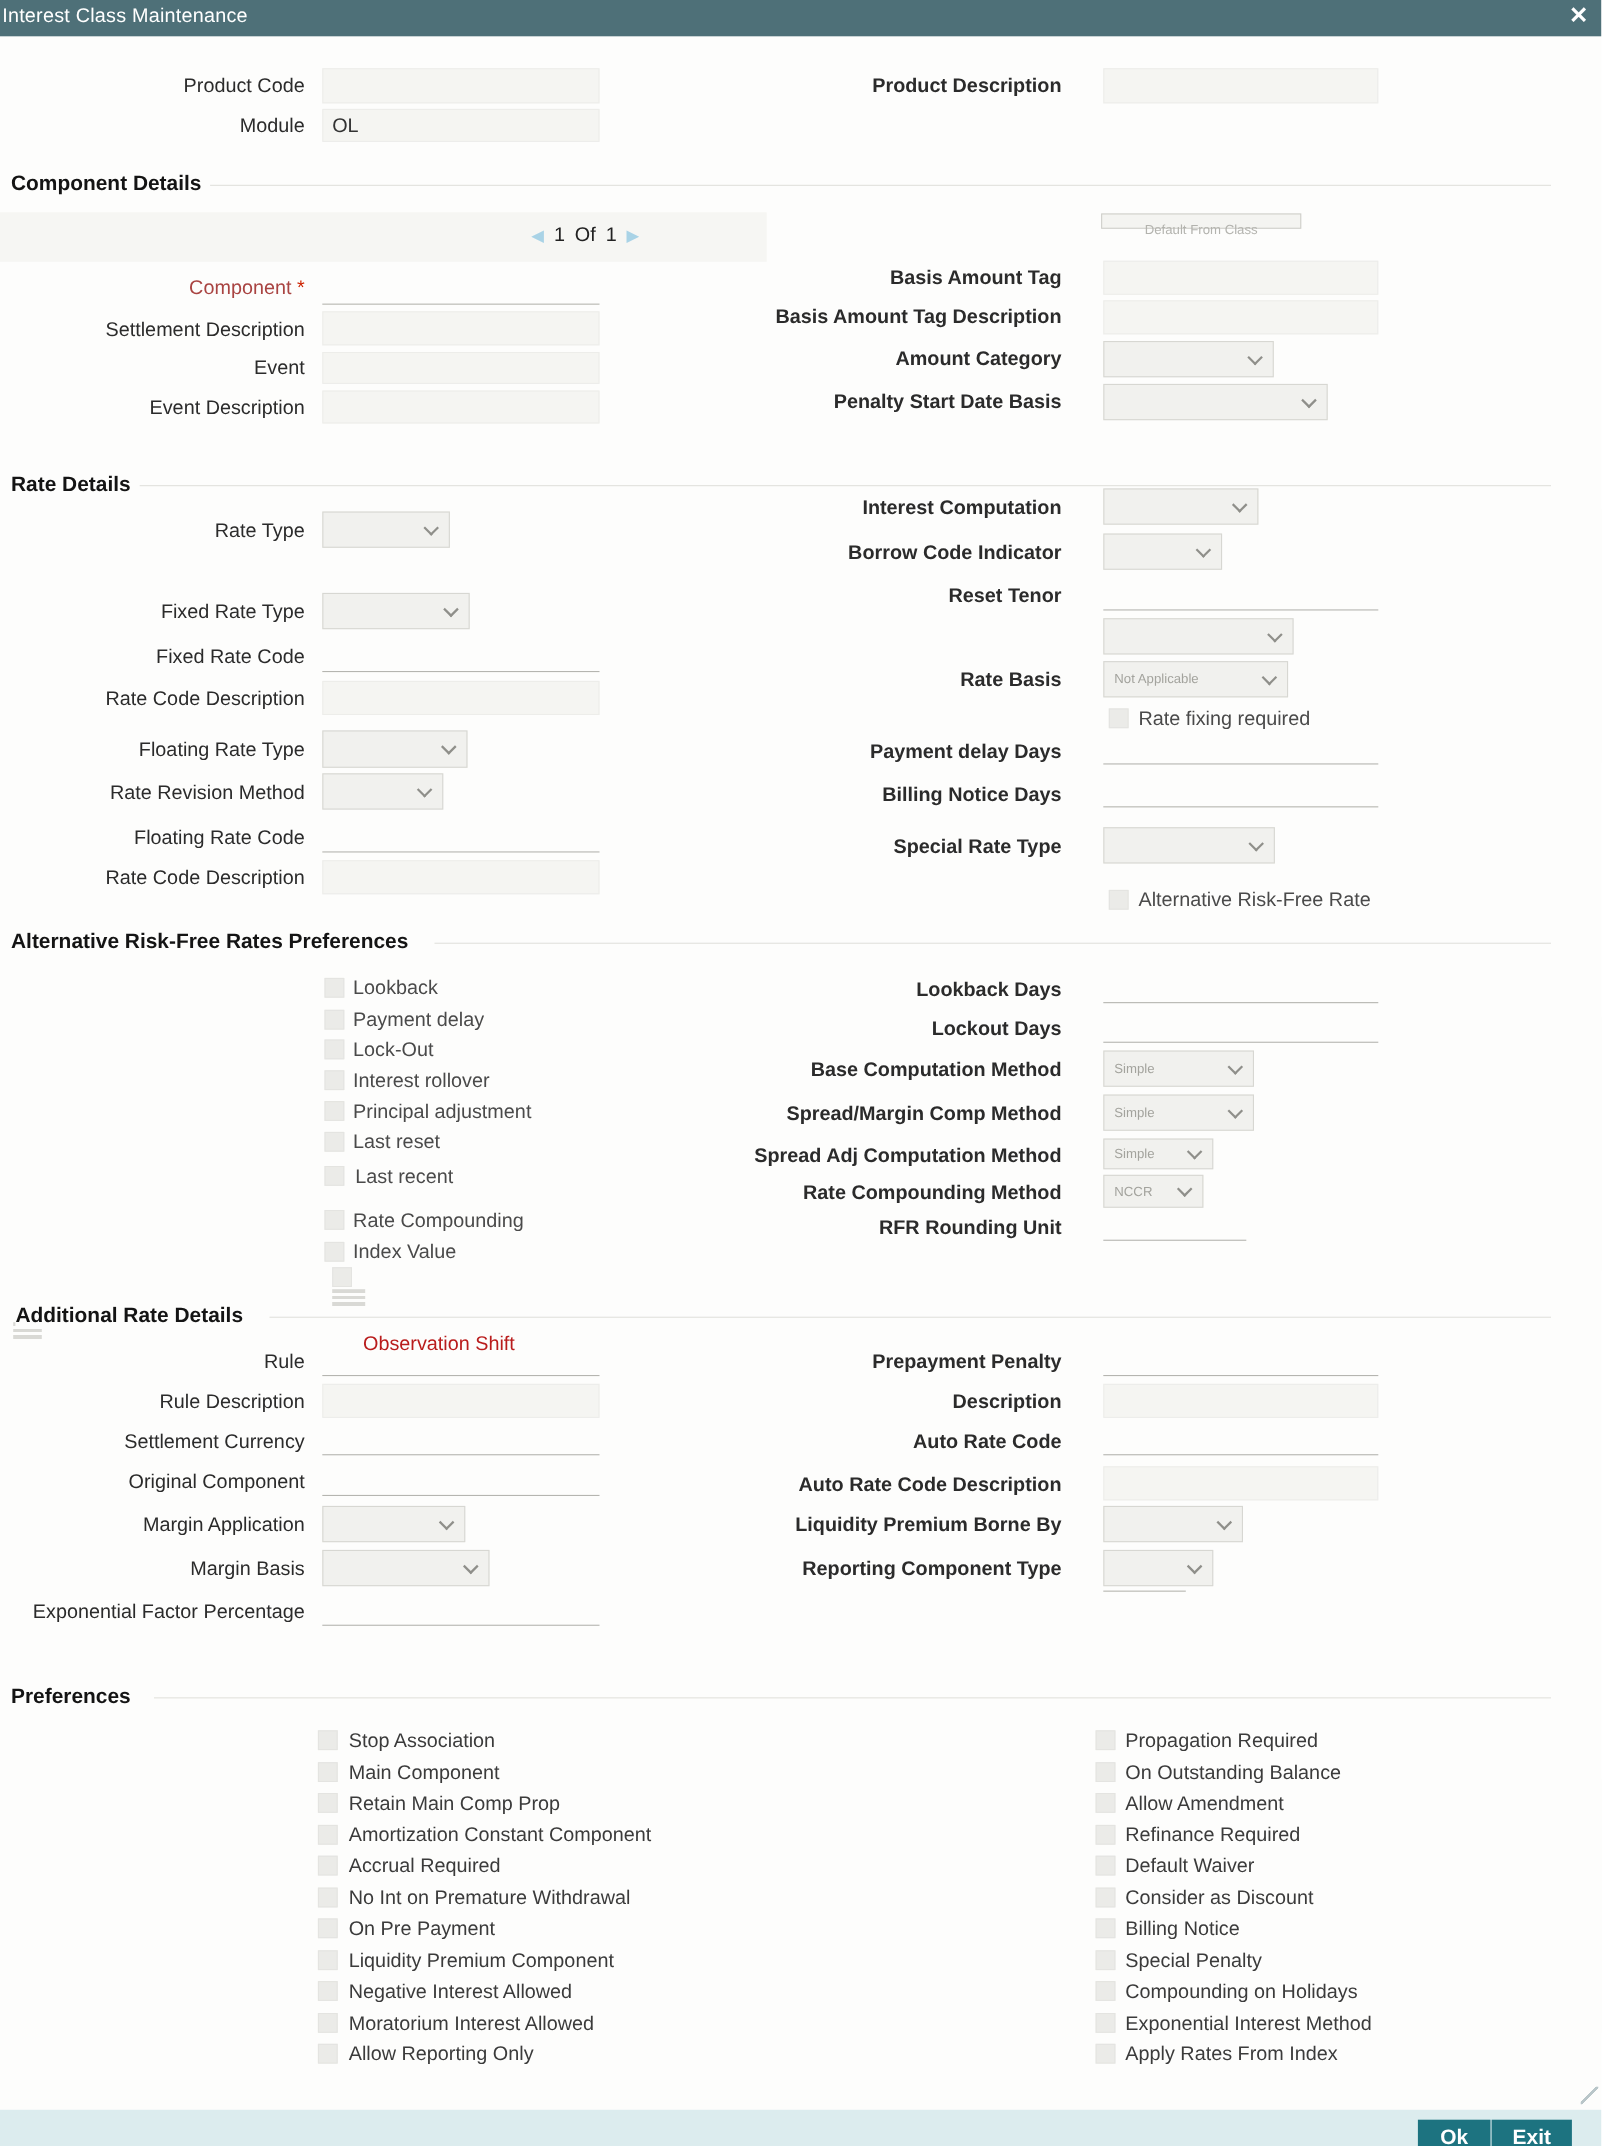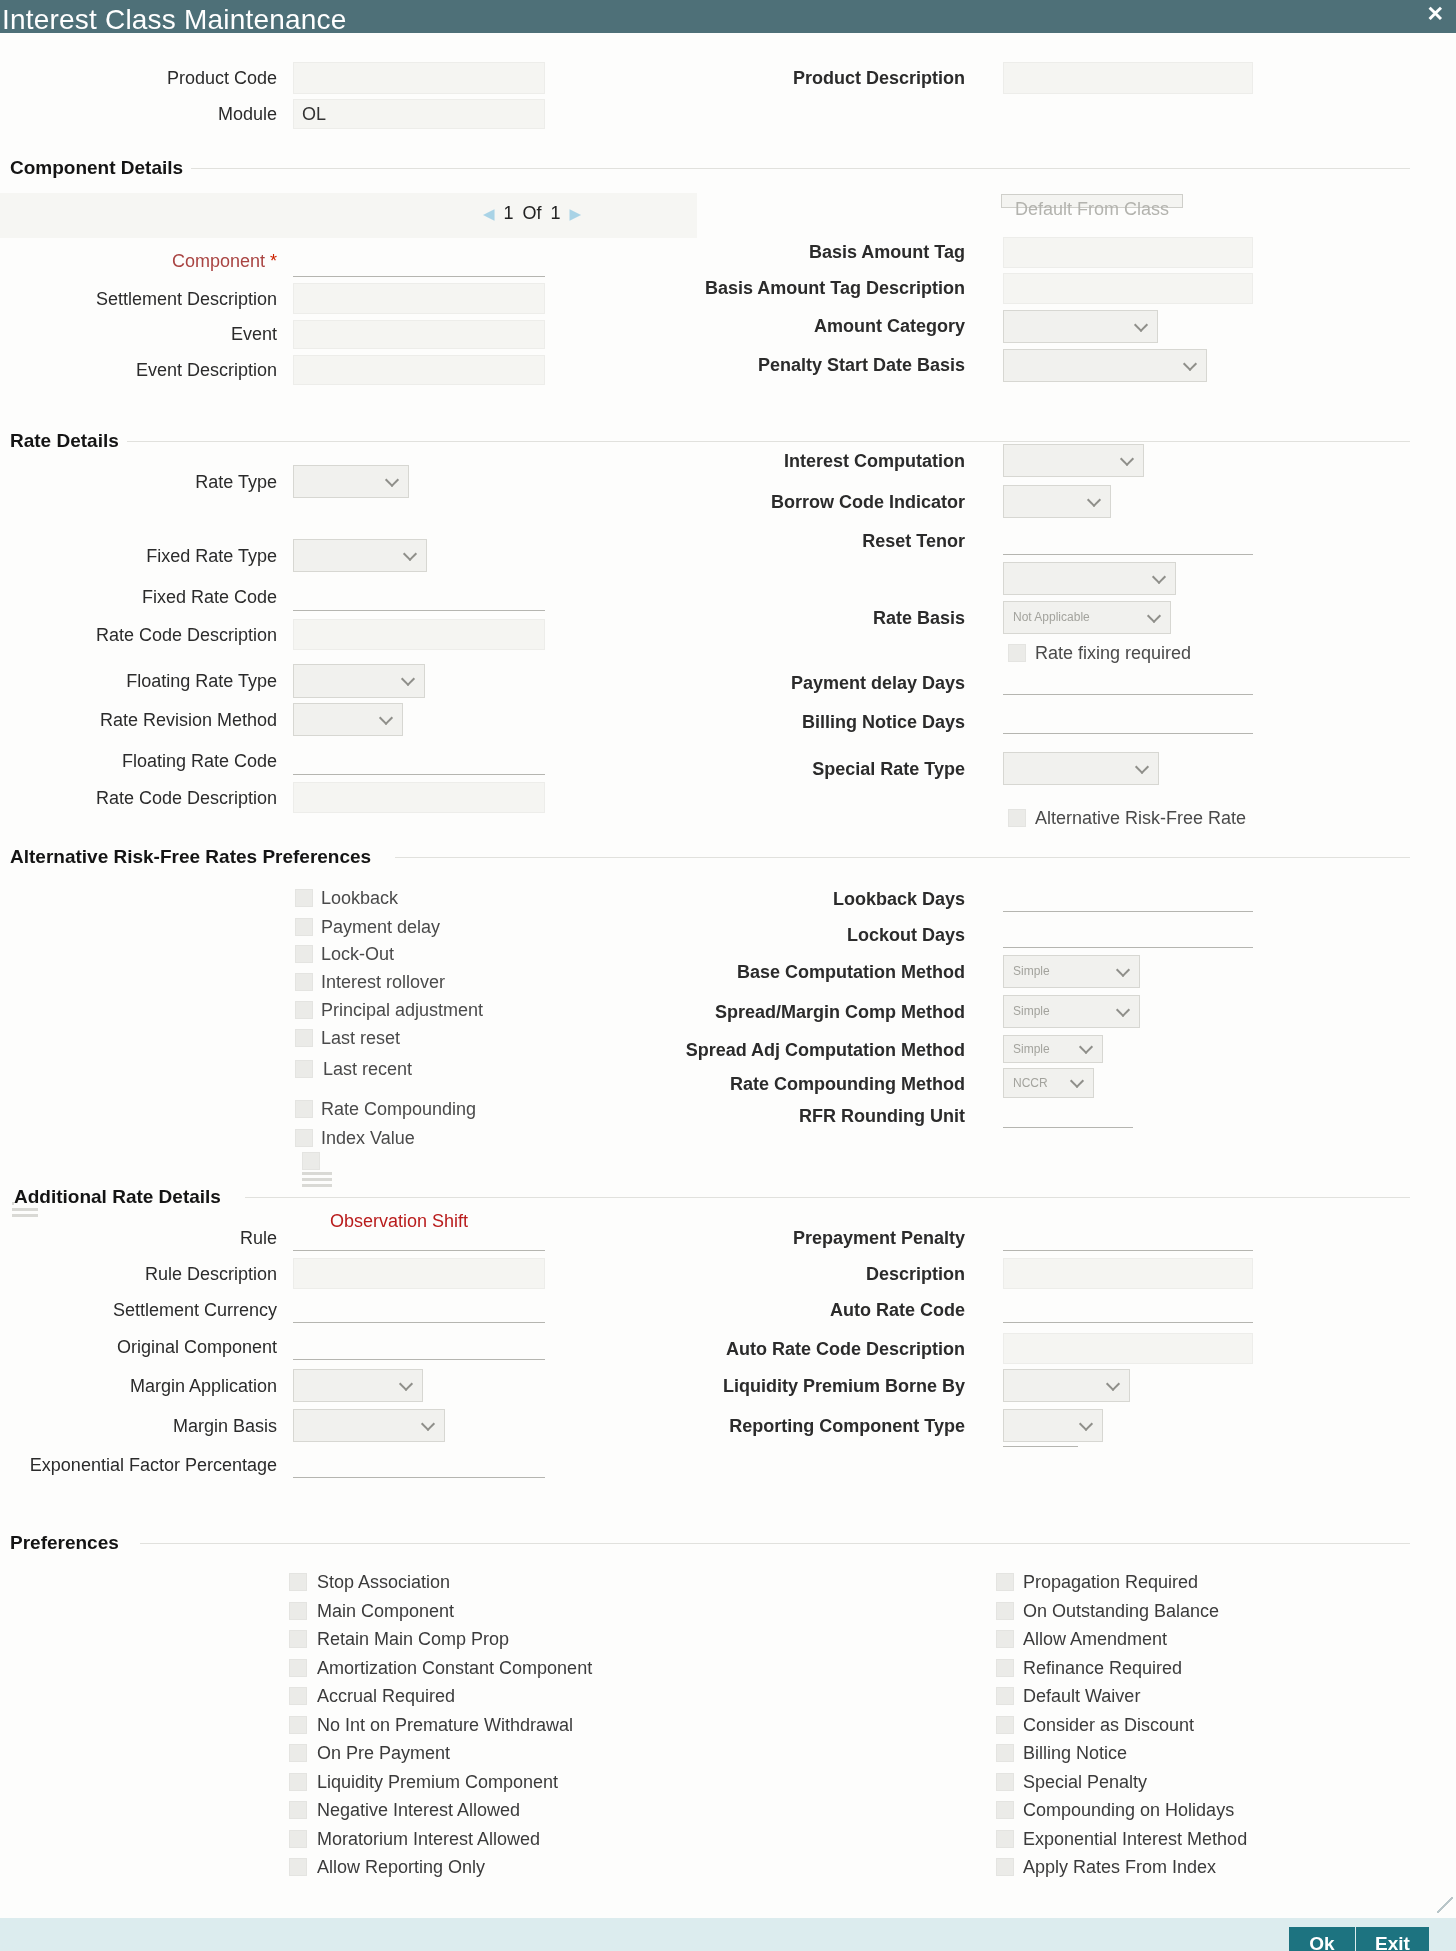--- a/index.html
+++ b/index.html
@@ -1,37 +1,37 @@
 <!DOCTYPE html>
 <html><head>
 <meta charset="utf-8">
 <style>
   html,body{margin:0;padding:0;background:#fff;}
   #app{position:relative;width:1456px;height:1951px;background:#fdfdfc;font-family:"Liberation Sans",sans-serif;overflow:hidden;}
   .titlebar{position:absolute;left:0;top:0;width:1456px;height:33px;background:#4e7078;}
-  .title{position:absolute;left:2px;top:4px;font-size:28px;color:#fff;letter-spacing:.2px;}
+  .title{position:absolute;left:2px;top:4px;font-size:18px;color:#fff;letter-spacing:.2px;}
   .close{position:absolute;right:12px;top:2px;font-size:21px;color:#fff;font-weight:bold;cursor:pointer;}
   .lbl{position:absolute;font-size:18px;color:#2b2b2b;line-height:22px;white-space:nowrap;}
   .lL{left:0;width:277px;text-align:right;}
   .lR{left:410px;width:555px;text-align:right;font-weight:bold;}
   .redlbl{color:#a94442;}
   .req{color:#cc2200;margin-left:5px;}
   .fld{position:absolute;background:#f5f5f2;border:1px solid #ededea;box-sizing:border-box;font-size:18px;color:#333;line-height:29px;padding-left:8px;}
   .uln{position:absolute;border-bottom:1px solid #b5b5b0;box-sizing:border-box;}
   .dd{position:absolute;background:#f1f1ee;border:1px solid #d7d7d2;box-sizing:border-box;font-size:12px;color:#a3a39d;line-height:30px;padding-left:9px;}
   .chev{position:absolute;right:11px;top:50%;width:8px;height:8px;margin-top:-7px;border-right:2px solid #8f8f8a;border-bottom:2px solid #8f8f8a;transform:rotate(45deg);}
   .sect{position:absolute;font-weight:bold;font-size:19px;color:#141414;background:#fdfdfc;padding-right:8px;z-index:2;white-space:nowrap;}
   .sline{position:absolute;height:1px;background:#e1e1dd;}
   .cb{position:absolute;width:18px;height:18px;background:#ebebe8;border:1px solid #e4e4e1;box-sizing:border-box;}
   .clb{position:absolute;font-size:18px;color:#4a4a4a;line-height:21px;white-space:nowrap;}
   .pclb{color:#3b3b3b;}
   .pagebar{position:absolute;left:0;top:193px;width:697px;height:45px;background:#f6f6f3;}
   .pgroup{position:absolute;left:483px;top:203px;display:flex;align-items:center;gap:9px;font-size:18px;color:#222;}
   .arr{font-size:15px;color:#a9d3e6;cursor:pointer;}
-  .defbtn{position:absolute;left:1001px;top:194px;width:182px;height:14px;background:#f4f4f1;border:1px solid #cfcfca;color:#b3b3ae;font-size:18px;text-align:center;line-height:29px;box-sizing:border-box;}
+  .defbtn{position:absolute;left:1001px;top:194px;width:182px;height:14px;background:#f4f4f1;border:1px solid #cfcfca;color:#b3b3ae;font-size:12px;text-align:center;line-height:29px;box-sizing:border-box;}
   .stripes{position:absolute;background:repeating-linear-gradient(to bottom,#d9d9d5 0 3px,rgba(0,0,0,0) 3px 6px);}
   .footbar{position:absolute;left:0;top:1918px;width:1456px;height:33px;background:#dcecee;}
   .tealbtn{position:absolute;top:1927px;height:40px;background:#1d7380;color:#fff;font-weight:bold;font-size:19px;text-align:center;line-height:34px;cursor:pointer;}
   .rsz{position:absolute;left:1437px;top:1897px;width:16px;height:16px;background:linear-gradient(135deg,rgba(0,0,0,0) 44%,#b9c6c9 44%,#b9c6c9 54%,rgba(0,0,0,0) 54%);}
 </style>
 </head>
 <body>
 
 <div id="app">
 

